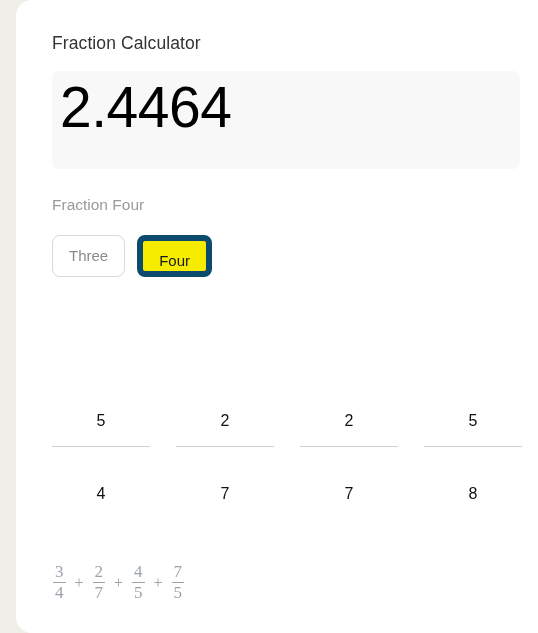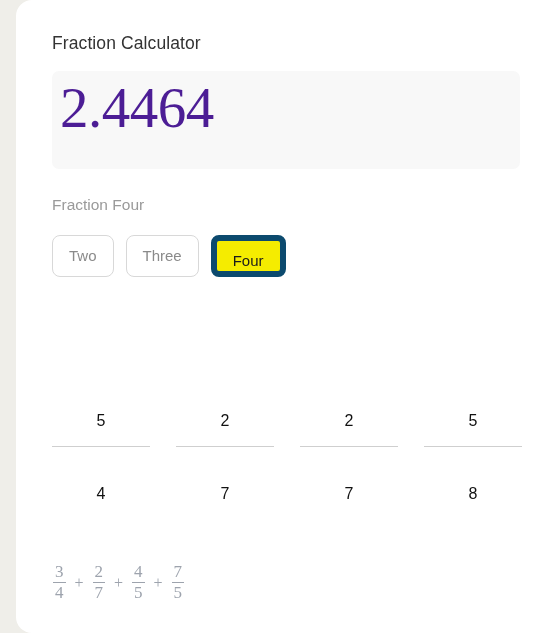--- a/index.html
+++ b/index.html
@@ -39,24 +39,24 @@
     top: 71px;
     width: 468px;
     height: 98px;
     background: #f8f8f8;
     border-radius: 7px;
   }
   #result-value {
     position: absolute;
     left: 8px;
     top: 8px;
-    font-family: Liberation Serif, serif;
+    font-family: Liberation Sans, sans-serif;
     font-size: 57px;
     line-height: 1;
-    color: #4c1d95;
+    color: #000000;
     letter-spacing: -0.5px;
   }
   #block-label {
     position: absolute;
     left: 36px;
     top: 196px;
     font-size: 15.5px;
     color: #9a9a9a;
     white-space: nowrap;
   }
@@ -163,21 +163,20 @@
 
   <div id="page-title">Fraction Calculator</div>
 
   <div id="result-display">
     <div id="result-value">2.4464</div>
   </div>
 
   <div id="block-label">Fraction Four</div>
 
   <div id="block-buttons">
-    <button class="block-btn">Two</button>
     <button class="block-btn">Three</button>
     <button class="block-btn selected">Four</button>
   </div>
 
   <div id="fraction-row">
 
     <div class="fraction-input-group">
       <div class="frac-numerator">5</div>
       <div class="frac-bar"></div>
       <div class="frac-denominator">4</div>

